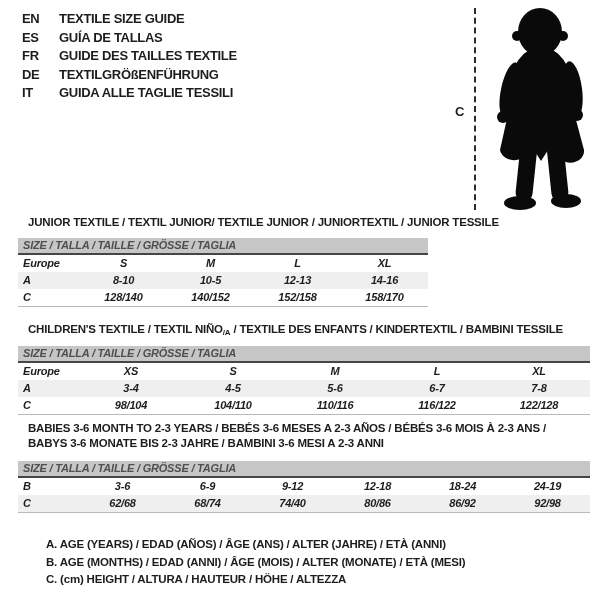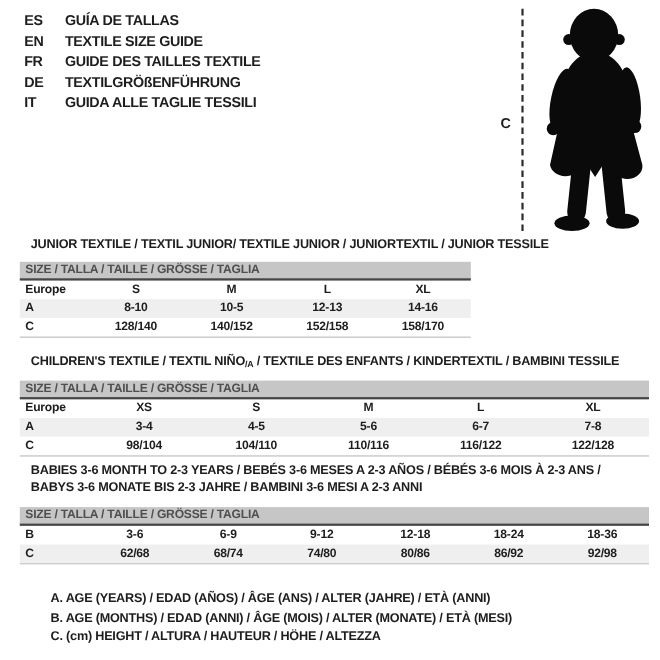--- a/index.html
+++ b/index.html
@@ -22,21 +22,21 @@
   .meas-label { position: absolute; left: 455px; top: 104px; font-weight: bold; font-size: 13px; }
 
   
   .section-title { position: absolute; left: 28px; font-weight: bold; font-size: 11.5px; letter-spacing: -0.2px; white-space: nowrap; }
   #sec1-title { top: 216px; }
   #sec2-title { top: 323px; }
   #sec3-title { top: 421px; line-height: 15px; white-space: normal; width: 565px; }
   .subscript { font-size: 8px; vertical-align: -2px; }
 
   
-  .table { position: absolute; left: 18px; font-size: 11px; font-weight: bold; letter-spacing: -0.2px; border-bottom: 1px solid #b9b9b9; }
+  .table { position: absolute; left: 18px; font-size: 11px; font-weight: bold; letter-spacing: -0.2px; border-bottom: 1px solid #b9b9b9; font-style: italic; }
   #table1 { top: 238px; width: 410px; }
   #table2 { top: 346px; width: 572px; }
   #table3 { top: 461px; width: 572px; }
   .thead { background: #c6c6c6; color: #4f4f4f; height: 15px; line-height: 15px; padding-left: 5px; border-bottom: 2px solid #454545; }
   .trow { display: flex; height: 17px; line-height: 17px; }
   .trow.alt { background: #efefef; }
   .tlabel { width: 62px; padding-left: 5px; box-sizing: border-box; }
   .t1-cell { width: 87px; text-align: center; }
   .t2-cell { width: 102px; text-align: center; }
   .t3-cell { width: 85px; text-align: center; }
@@ -44,26 +44,26 @@
   
   .legend { position: absolute; left: 18px; top: 536px; font-weight: bold; font-size: 11.5px; line-height: 17.5px; letter-spacing: -0.2px; margin-left: 28px; }
 </style>
 </head>
 <body>
 
 <div class="canvas">
 
   <div class="lang-list">
     <div class="lang-row">
+      <span class="lang-code">EN</span>
+      <span>TEXTILE SIZE GUIDE</span>
+    </div>
+    <div class="lang-row">
       <span class="lang-code">ES</span>
       <span>GUÍA DE TALLAS</span>
-    </div>
-    <div class="lang-row">
-      <span class="lang-code">EN</span>
-      <span>TEXTILE SIZE GUIDE</span>
     </div>
     <div class="lang-row">
       <span class="lang-code">FR</span>
       <span>GUIDE DES TAILLES TEXTILE</span>
     </div>
     <div class="lang-row">
       <span class="lang-code">DE</span>
       <span>TEXTILGRÖßENFÜHRUNG</span>
     </div>
     <div class="lang-row">
@@ -154,27 +154,27 @@
   </div>
   <div class="table" id="table3">
     <div class="thead">SIZE / TALLA / TAILLE / GRÖSSE / TAGLIA</div>
     <div class="trow">
       <span class="tlabel">B</span>
       <span class="t3-cell">3-6</span>
       <span class="t3-cell">6-9</span>
       <span class="t3-cell">9-12</span>
       <span class="t3-cell">12-18</span>
       <span class="t3-cell">18-24</span>
-      <span class="t3-cell">18-36</span>
+      <span class="t3-cell">24-19</span>
     </div>
     <div class="trow alt">
       <span class="tlabel">C</span>
       <span class="t3-cell">62/68</span>
       <span class="t3-cell">68/74</span>
-      <span class="t3-cell">74/80</span>
+      <span class="t3-cell">74/40</span>
       <span class="t3-cell">80/86</span>
       <span class="t3-cell">86/92</span>
       <span class="t3-cell">92/98</span>
     </div>
   </div>
 
   <div class="legend">
     <div>A. AGE (YEARS) / EDAD (AÑOS) / ÂGE (ANS) / ALTER (JAHRE) / ETÀ (ANNI)</div>
     <div>B. AGE (MONTHS) / EDAD (ANNI) / ÂGE (MOIS) / ALTER (MONATE) / ETÀ (MESI)</div>
     <div>C. (cm) HEIGHT / ALTURA / HAUTEUR / HÖHE / ALTEZZA</div>

